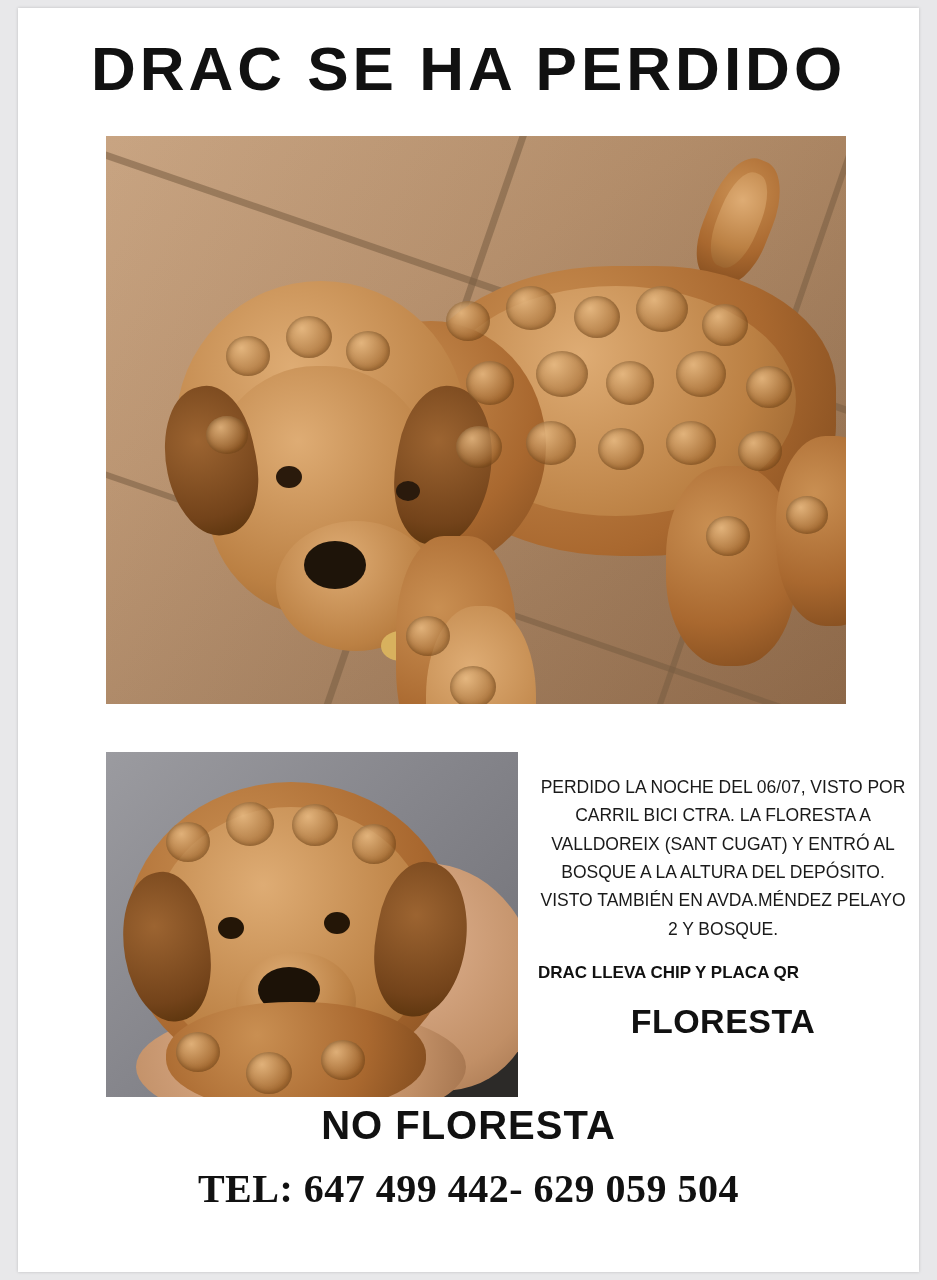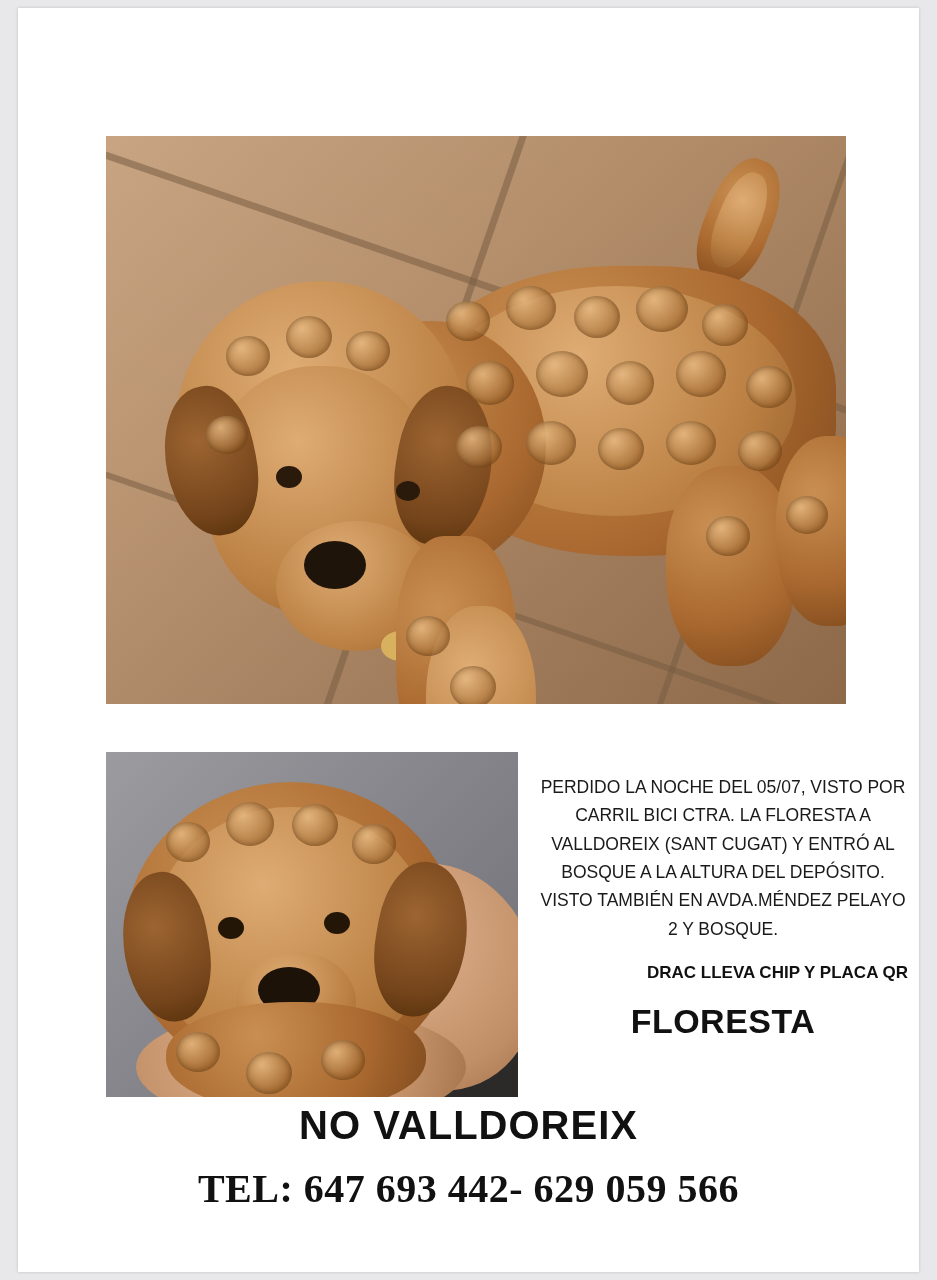--- a/index.html
+++ b/index.html
@@ -121,21 +121,21 @@
     font-size: 17.5px;
     line-height: 1.62;
     color: #1a1a1a;
     font-family: "Liberation Sans", sans-serif;
   }
   .chip {
     position: absolute;
     left: 520px;
     top: 955px;
     width: 370px;
-    text-align: right;
+    text-align: left;
     font-size: 17px;
     font-weight: bold;
     color: #111111;
   }
   .needs {
     position: absolute;
     left: 520px;
     top: 985px;
     width: 370px;
     text-align: center;
@@ -168,20 +168,21 @@
     letter-spacing: 0.5px;
     font-family: "Liberation Serif", serif;
   }
 </style>
 </head>
 <body>
 
 <div class="page">
   <div class="sheet">
 
+    <div class="title">DRAC SE HA PERDIDO</div>
 
     <div class="photo-top">
       <div class="tilefloor"></div>
       <div class="grout g1"></div>
       <div class="grout g2"></div>
       <div class="grout g3"></div>
       <div class="grout g4"></div>
 
       <div class="dog1">
 
@@ -259,22 +260,22 @@
         <div class="curl" style="left:60px; top:70px; width:44px; height:40px;"></div>
         <div class="curl" style="left:120px; top:50px; width:48px; height:44px;"></div>
         <div class="curl" style="left:186px; top:52px; width:46px; height:42px;"></div>
         <div class="curl" style="left:246px; top:72px; width:44px; height:40px;"></div>
         <div class="curl" style="left:70px; top:280px; width:44px; height:40px;"></div>
         <div class="curl" style="left:140px; top:300px; width:46px; height:42px;"></div>
         <div class="curl" style="left:215px; top:288px; width:44px; height:40px;"></div>
       </div>
     </div>
 
-    <div class="desc">PERDIDO LA NOCHE DEL 05/07, VISTO POR CARRIL BICI CTRA. LA FLORESTA A VALLDOREIX (SANT CUGAT) Y ENTRÓ AL BOSQUE A LA ALTURA DEL DEPÓSITO. VISTO TAMBIÉN EN AVDA.MÉNDEZ PELAYO 2 Y BOSQUE.</div>
+    <div class="desc">PERDIDO LA NOCHE DEL 06/07, VISTO POR CARRIL BICI CTRA. LA FLORESTA A VALLDOREIX (SANT CUGAT) Y ENTRÓ AL BOSQUE A LA ALTURA DEL DEPÓSITO. VISTO TAMBIÉN EN AVDA.MÉNDEZ PELAYO 2 Y BOSQUE.</div>
     <div class="chip">DRAC LLEVA CHIP Y PLACA QR</div>
     <div class="needs">
       <div>FLORESTA</div>
     </div>
-    <div class="nochase">NO VALLDOREIX</div>
-    <div class="tel">TEL: 647 693 442- 629 059 566</div>
+    <div class="nochase">NO FLORESTA</div>
+    <div class="tel">TEL: 647 499 442- 629 059 504</div>
 
   </div>
 </div>
 
 </body></html>

